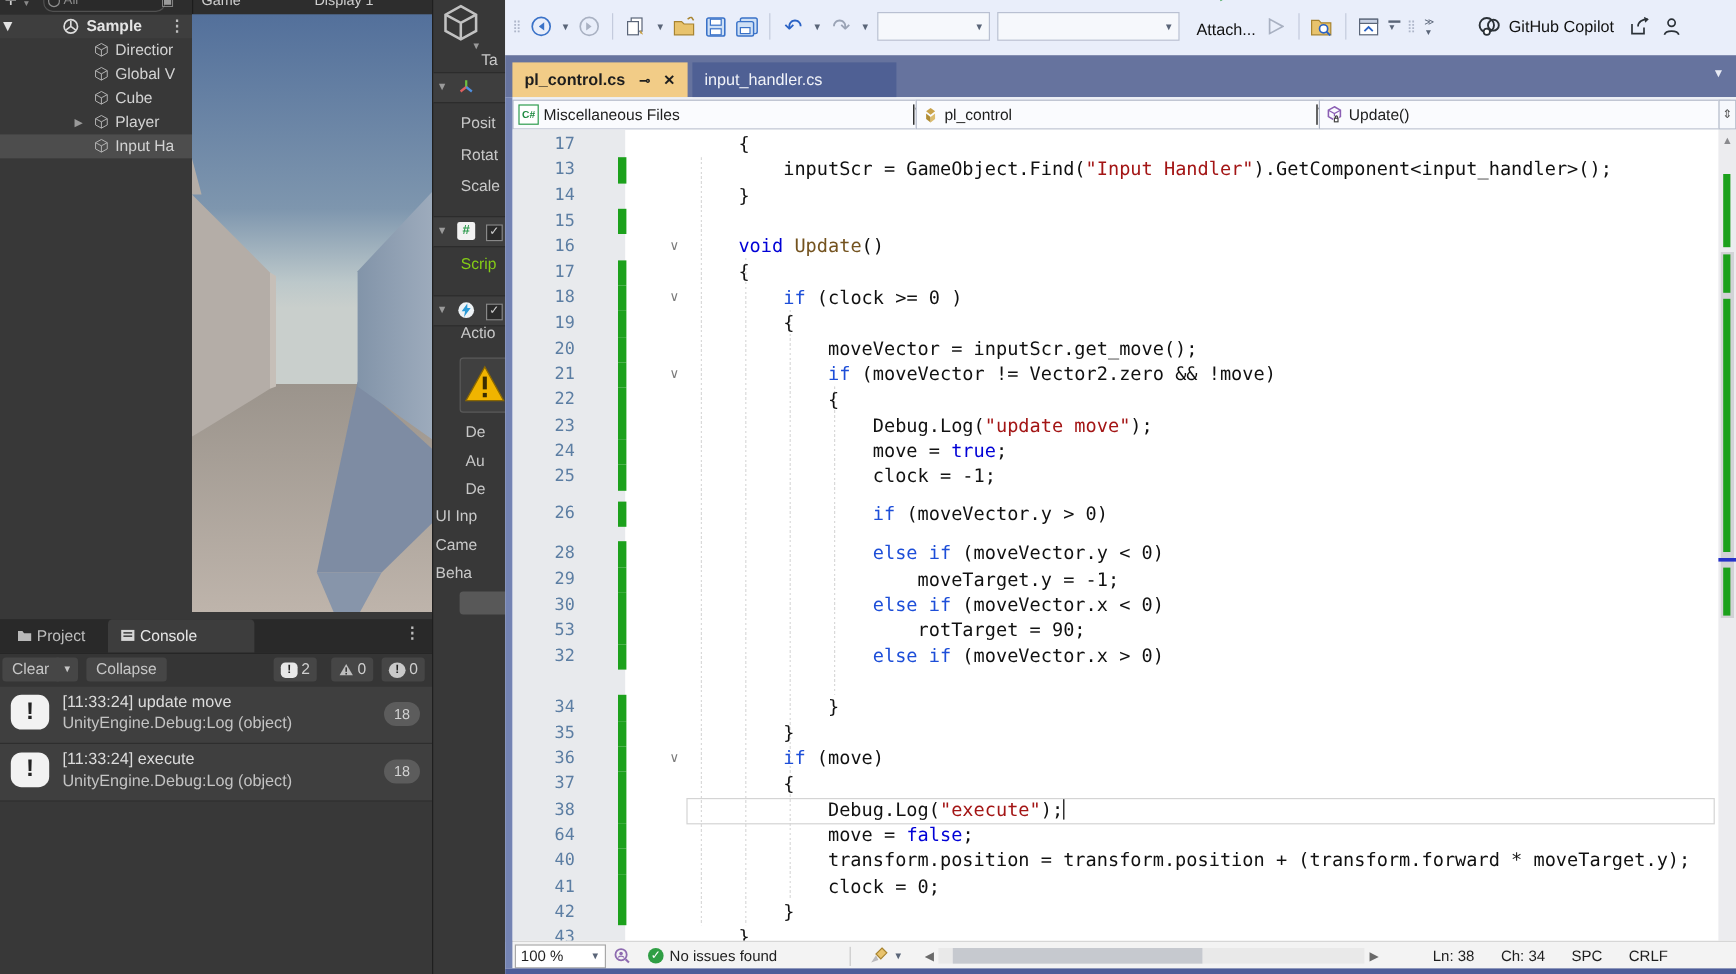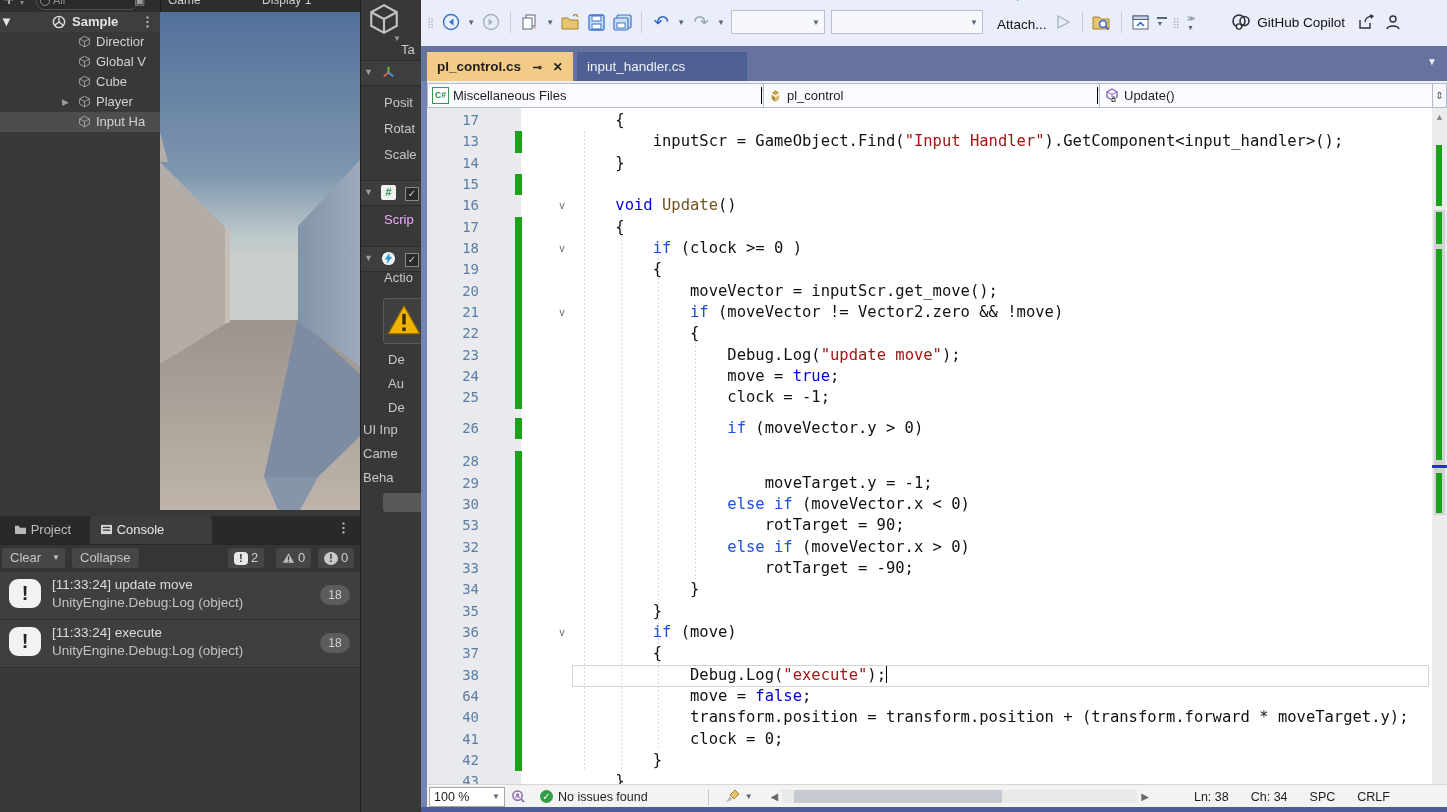--- a/index.html
+++ b/index.html
@@ -272,21 +272,21 @@
       <div id="insp-transform-rows">
           <span class="insp-lbl" style="left: 23px; top: 95px;">Posit</span>
           <span class="insp-lbl" style="left: 23px; top: 121px;">Rotat</span>
           <span class="insp-lbl" style="left: 23px; top: 147px;">Scale</span>
         </div>
       <div class="insp-hdr" style="top:180px;">
         <span class="tri" style="position:absolute;left:3px;top:6px;color:#9a9a9a;font-size:9px;">▼</span>
         <span style="position:absolute;left:20px;top:4px;width:15px;height:15px;background:#f2f2f2;border-radius:2px;color:#2e9b4e;font-weight:bold;font-size:11px;text-align:center;line-height:15px;">#</span>
         <span class="chk" style="left:44px;top:6px;">✓</span>
       </div>
-      <span class="insp-lbl" style="left:23px;top:212px;color:#f0abfc;">Scrip</span>
+      <span class="insp-lbl" style="left:23px;top:212px;color:#84cc16;">Scrip</span>
       <div class="insp-hdr" style="top:246px;">
         <span class="tri" style="position:absolute;left:3px;top:6px;color:#9a9a9a;font-size:9px;">▼</span>
         <span style="position:absolute;left:20px;top:4px;">
           <svg width="15" height="15" viewBox="0 0 16 16">
               <circle cx="8" cy="8" r="7" fill="#eef3f6"></circle>
               <path d="M9 2 4 9h3l-1 5 6-8H9z" fill="#2b9ad6"></path>
             </svg>
         </span>
         <span class="chk" style="left:44px;top:6px;">✓</span>
       </div>
@@ -548,45 +548,41 @@
             <span class="code"><span class="t-p">                clock = -1;</span></span>
           </div>
           <div class="cl" style="top: 308px;">
             <span class="lnum">26</span>
             <div class="chg"></div>
             <span class="code"><span class="t-p">                </span><span class="t-c">if</span><span class="t-p"> (moveVector.y &gt; 0)</span></span>
           </div>
           <div class="cl" style="top: 341.28px;">
             <span class="lnum">28</span>
             <div class="chg"></div>
+            <span class="code"><span class="t-p">                </span><span class="t-c">else if</span><span class="t-p"> (moveVector.y &lt; 0)</span></span>
           </div>
           <div class="cl" style="top: 362.61px;">
             <span class="lnum">29</span>
             <div class="chg"></div>
             <span class="code"><span class="t-p">                    moveTarget.y = -1;</span></span>
           </div>
           <div class="cl" style="top: 383.94px;">
             <span class="lnum">30</span>
             <div class="chg"></div>
             <span class="code"><span class="t-p">                </span><span class="t-c">else if</span><span class="t-p"> (moveVector.x &lt; 0)</span></span>
           </div>
           <div class="cl" style="top: 405.27px;">
             <span class="lnum">53</span>
             <div class="chg"></div>
             <span class="code"><span class="t-p">                    rotTarget = 90;</span></span>
           </div>
           <div class="cl" style="top: 426.6px;">
             <span class="lnum">32</span>
             <div class="chg"></div>
             <span class="code"><span class="t-p">                </span><span class="t-c">else if</span><span class="t-p"> (moveVector.x &gt; 0)</span></span>
-          </div>
-          <div class="cl" style="top: 447.93px;">
-            <span class="lnum">33</span>
-            <div class="chg"></div>
-            <span class="code"><span class="t-p">                    rotTarget = -90;</span></span>
           </div>
           <div class="cl" style="top: 469.26px;">
             <span class="lnum">34</span>
             <div class="chg"></div>
             <span class="code"><span class="t-p">            }</span></span>
           </div>
           <div class="cl" style="top: 490.59px;">
             <span class="lnum">35</span>
             <div class="chg"></div>
             <span class="code"><span class="t-p">        }</span></span>

